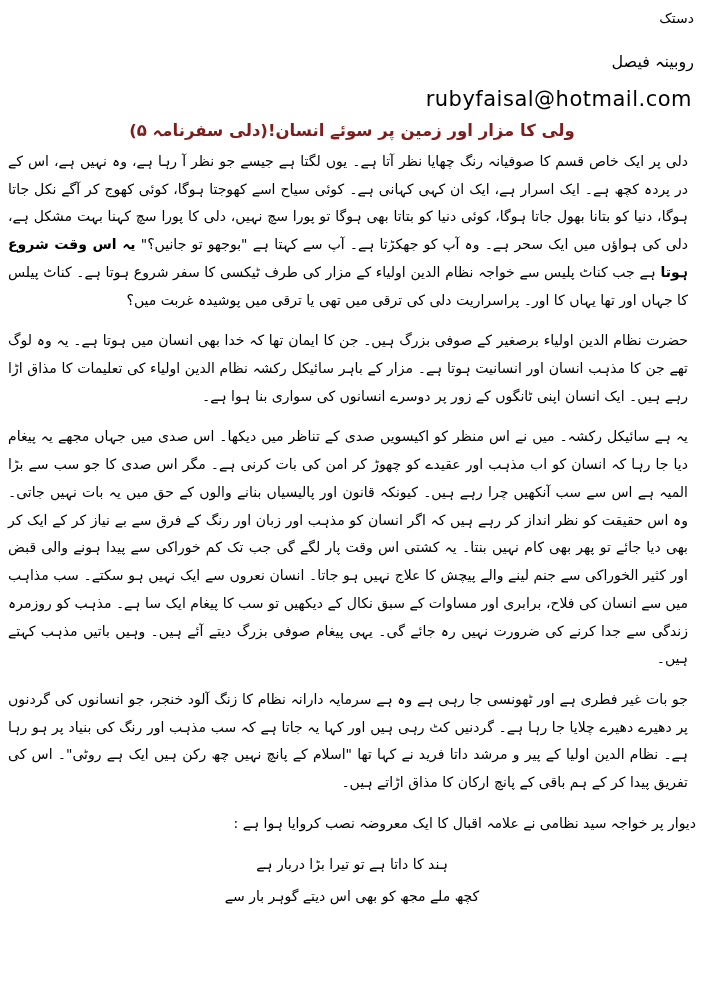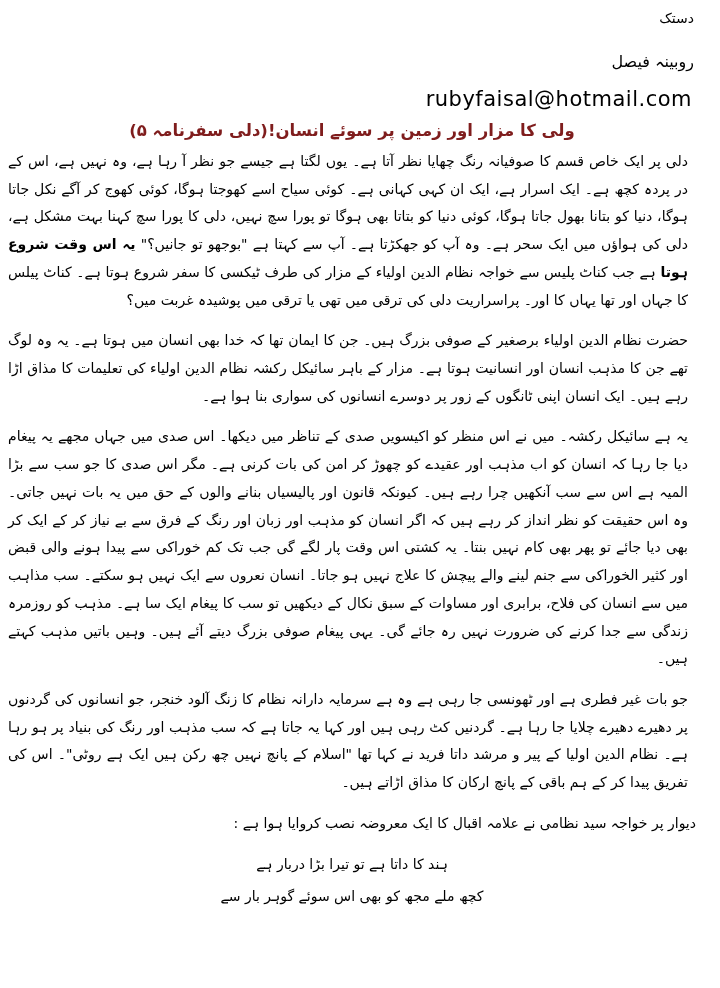--- a/index.html
+++ b/index.html
@@ -78,17 +78,17 @@
     <p class="body-para rtl">حضرت نظام الدین اولیاء برصغیر کے صوفی بزرگ ہیں۔ جن کا ایمان تھا کہ خدا بھی انسان میں ہوتا ہے۔ یہ وہ لوگ تھے جن کا مذہب انسان اور انسانیت ہوتا ہے۔ مزار کے باہر سائیکل رکشہ نظام الدین اولیاء کی تعلیمات کا مذاق اڑا رہے ہیں۔ ایک انسان اپنی ٹانگوں کے زور پر دوسرے انسانوں کی سواری بنا ہوا ہے۔</p>
 
     <p class="body-para rtl">یہ ہے سائیکل رکشہ۔ میں نے اس منظر کو اکیسویں صدی کے تناظر میں دیکھا۔ اس صدی میں جہاں مجھے یہ پیغام دیا جا رہا کہ انسان کو اب مذہب اور عقیدے کو چھوڑ کر امن کی بات کرنی ہے۔ مگر اس صدی کا جو سب سے بڑا المیہ ہے اس سے سب آنکھیں چرا رہے ہیں۔ کیونکہ قانون اور پالیسیاں بنانے والوں کے حق میں یہ بات نہیں جاتی۔ وہ اس حقیقت کو نظر انداز کر رہے ہیں کہ اگر انسان کو مذہب اور زبان اور رنگ کے فرق سے بے نیاز کر کے ایک کر بھی دیا جائے تو پھر بھی کام نہیں بنتا۔ یہ کشتی اس وقت پار لگے گی جب تک کم خوراکی سے پیدا ہونے والی قبض اور کثیر الخوراکی سے جنم لینے والے پیچش کا علاج نہیں ہو جاتا۔ انسان نعروں سے ایک نہیں ہو سکتے۔ سب مذاہب میں سے انسان کی فلاح، برابری اور مساوات کے سبق نکال کے دیکھیں تو سب کا پیغام ایک سا ہے۔ مذہب کو روزمرہ زندگی سے جدا کرنے کی ضرورت نہیں رہ جائے گی۔ یہی پیغام صوفی بزرگ دیتے آئے ہیں۔ وہیں باتیں مذہب کہتے ہیں۔</p>
 
     <p class="body-para rtl">جو بات غیر فطری ہے اور ٹھونسی جا رہی ہے وہ ہے سرمایہ دارانہ نظام کا زنگ آلود خنجر، جو انسانوں کی گردنوں پر دھیرے دھیرے چلایا جا رہا ہے۔ گردنیں کٹ رہی ہیں اور کہا یہ جاتا ہے کہ سب مذہب اور رنگ کی بنیاد پر ہو رہا ہے۔ نظام الدین اولیا کے پیر و مرشد داتا فرید نے کہا تھا "اسلام کے پانچ نہیں چھ رکن ہیں ایک ہے روٹی"۔ اس کی تفریق پیدا کر کے ہم باقی کے پانچ ارکان کا مذاق اڑاتے ہیں۔</p>
 
     <p class="verse-intro rtl">دیوار پر خواجہ سید نظامی نے علامہ اقبال کا ایک معروضہ نصب کروایا ہوا ہے :</p>
 
     <div>
       <p class="verse-line rtl">ہند کا داتا ہے تو تیرا بڑا دربار ہے</p>
-      <p class="verse-line rtl">کچھ ملے مجھ کو بھی اس سوئے گوہر بار سے</p>
+      <p class="verse-line rtl">کچھ ملے مجھ کو بھی اس دیتے گوہر بار سے</p>
     </div>
 
   </main>
 </div>
 
 </body></html>

